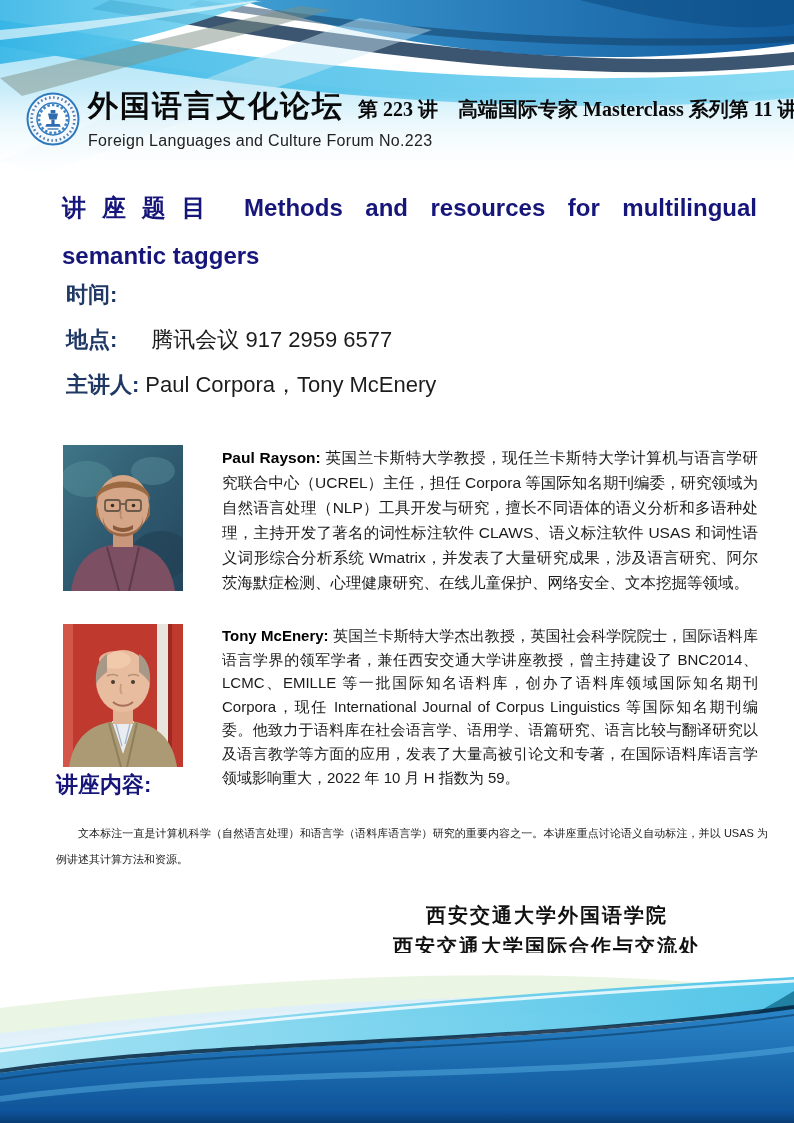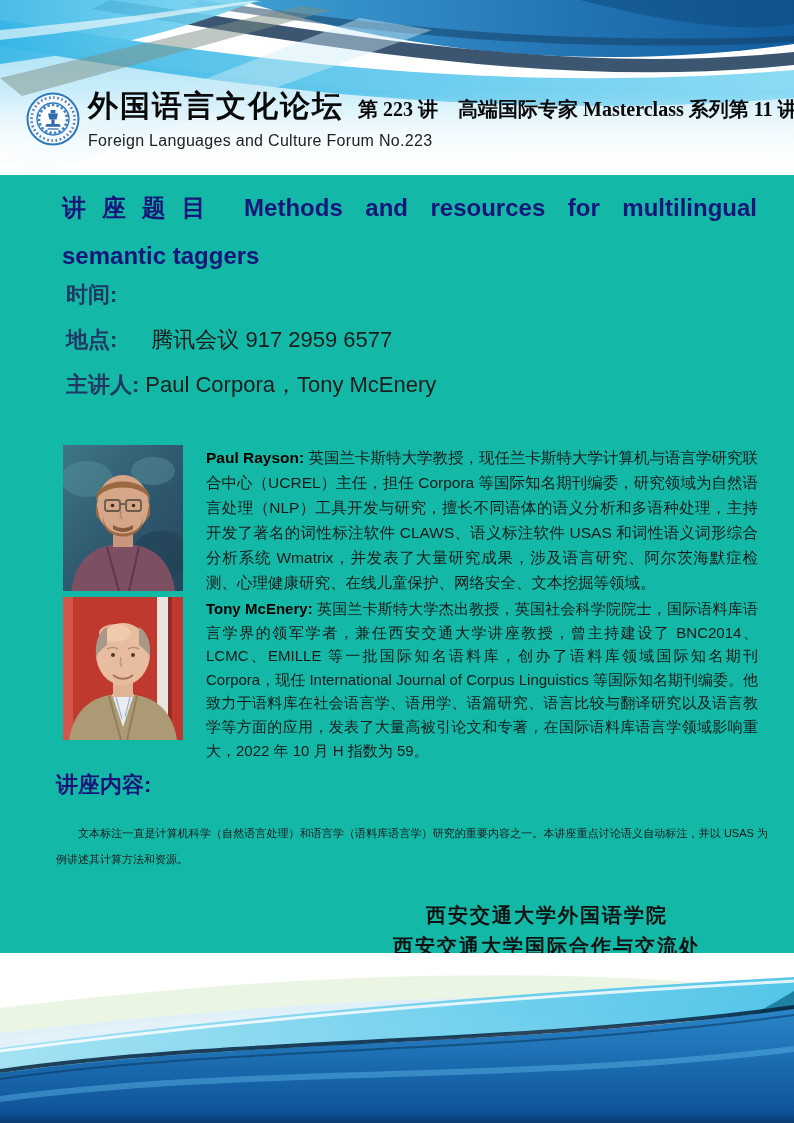--- a/index.html
+++ b/index.html
@@ -1,20 +1,20 @@
 <!DOCTYPE html>
 <html><head>
 <meta charset="utf-8">
 <style>
   * { margin:0; padding:0; box-sizing:border-box; }
   html,body { background:#888; }
   body { font-family:"Liberation Sans", sans-serif; }
   .page {
     position:relative; width:794px; height:1123px; margin:0 auto;
-    background:#14b8a6; overflow:hidden;
+    background:#ffffff; overflow:hidden;
   }
   .top-wave, .bottom-wave { position:absolute; left:0; display:block; }
   .top-wave { top:0; }
   .bottom-wave { bottom:0; }
 
   .logo { position:absolute; left:26px; top:92px; width:54px; height:54px; }
 
   .header-text { position:absolute; left:88px; top:86px; width:690px; }
   .header-line1 { display:flex; align-items:baseline; gap:14px; white-space:nowrap; }
   .forum-title {
@@ -34,22 +34,22 @@
   .lecture-title .jline { text-align:justify; text-align-last:justify; }
 
   .info { position:absolute; left:66px; top:272px; width:700px; }
   .info-row { display:flex; align-items:center; height:45px; font-size:22px; }
   .info-label { color:#1f3864; font-weight:700; white-space:nowrap; }
   .info-gap-wide  { margin-left:34px; }
   .info-gap-small { margin-left:6px; }
   .info-value { color:#1c1c1c; }
 
   .speakers { position:absolute; left:63px; top:445px; width:695px; }
-  .speaker { display:flex; gap:23px; }
-  .speaker + .speaker { margin-top:2px; }
+  .speaker { display:flex; gap:39px; }
+  .speaker + .speaker { margin-top:29px; }
   .speaker-photo { flex:0 0 120px; width:120px; }
   .speaker-photo svg { display:block; width:120px; }
   .speaker-text {
     flex:1; color:#1a1a1a; text-align:justify;
     font-size:15.5px; line-height:25px;
   }
   .speaker-text.tight { font-size:15px; line-height:23.6px; }
   .speaker-name { font-weight:700; color:#000; }
 
   .content { position:absolute; left:56px; top:770px; width:712px; }

